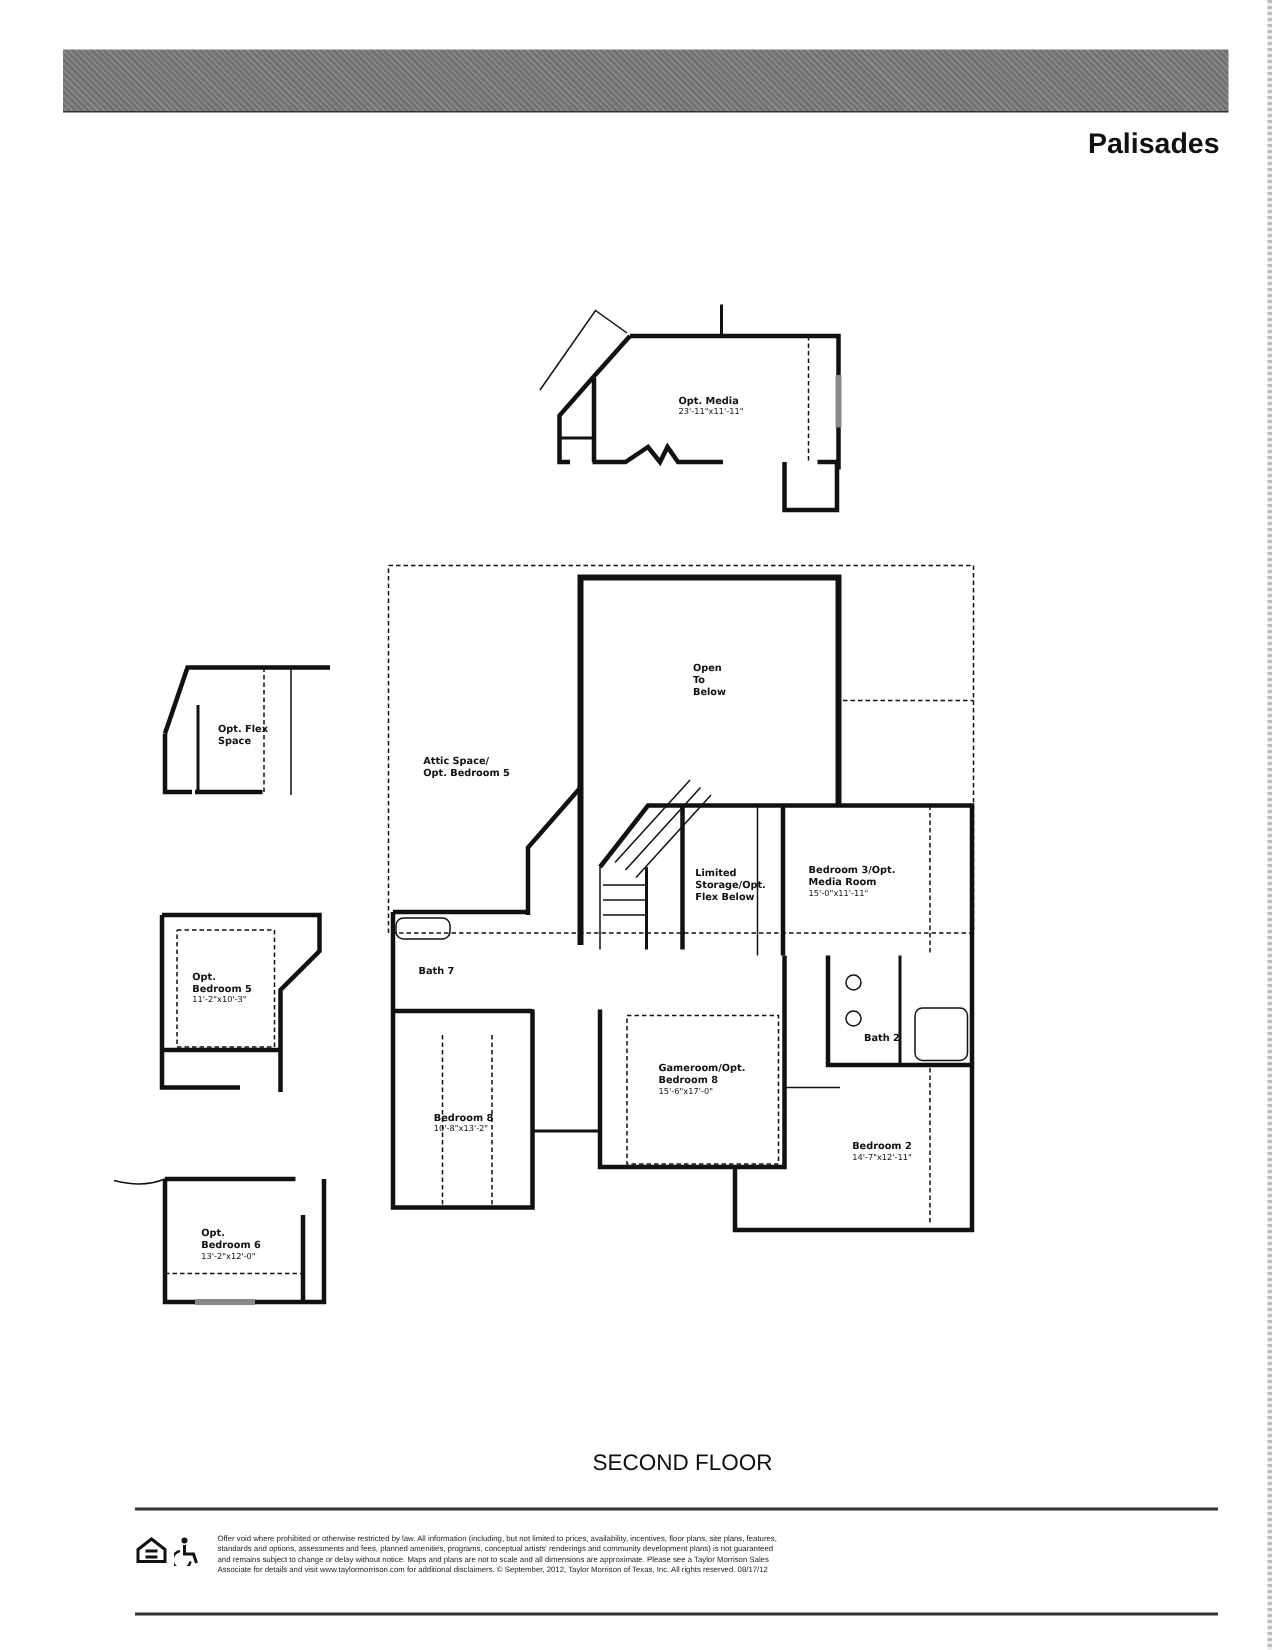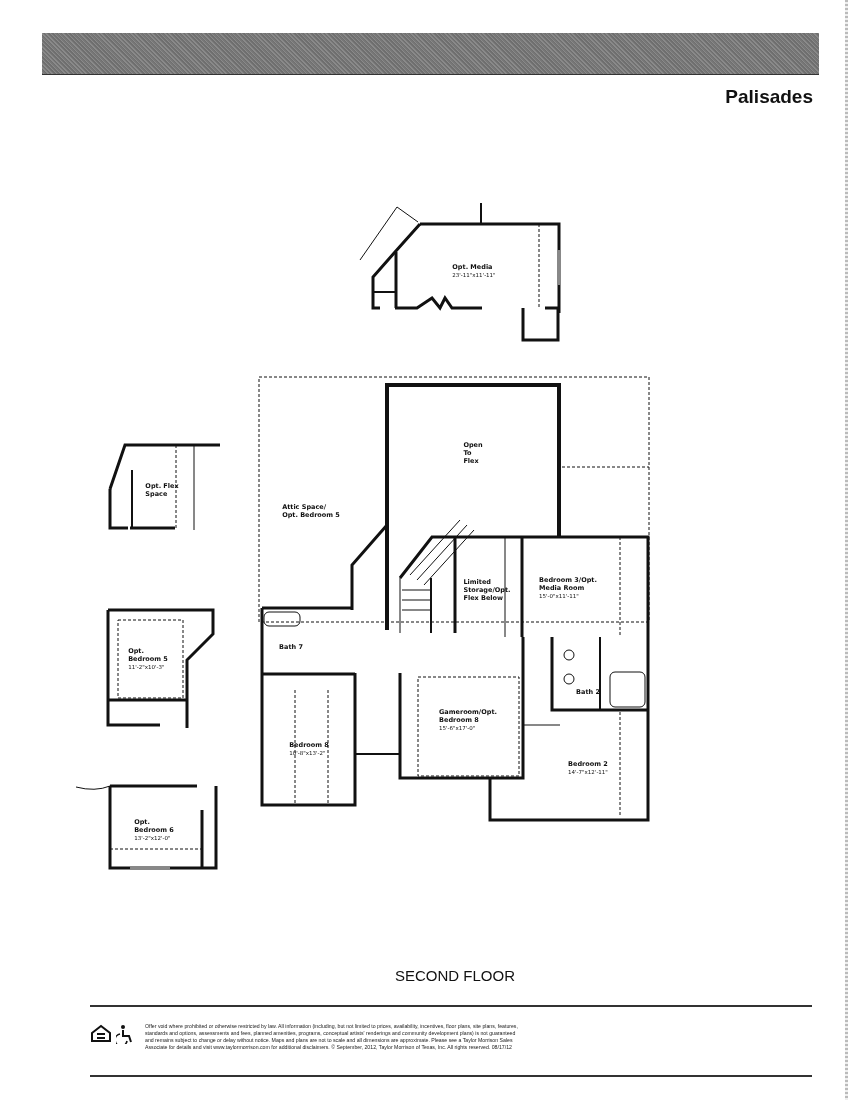--- a/index.html
+++ b/index.html
@@ -99,21 +99,21 @@
     <polyline points="110,786 110,868 216,868 216,786"></polyline>
     <polyline points="202,810 202,868"></polyline>
     <line x1="110" y1="849" x2="202" y2="849" stroke-width="1" stroke-dasharray="3,2"></line>
     <line x1="130" y1="868" x2="170" y2="868" stroke="#888" stroke-width="4"></line>
     <path d="M76,787 Q95,792 110,786" stroke-width="1"></path>
   </g>
 </svg>
 
 <div class="lbl" style="left:473px;top:441px;white-space:pre">Open
 To
-Flex</div>
+Below</div>
 <div class="lbl" style="left:311px;top:503px;white-space:pre">Attic Space/
 Opt. Bedroom 5</div>
 <div class="lbl" style="left:487px;top:578px;white-space:pre">Limited
 Storage/Opt.
 Flex Below</div>
 <div class="lbl" style="left:568px;top:576px"><span style="white-space:pre">Bedroom 3/Opt.
 Media Room</span><span class="dim">15'-0"x11'-11"</span></div>
 <div class="lbl" style="left:291px;top:643px">Bath 7</div>
 <div class="lbl" style="left:588px;top:688px">Bath 2</div>
 <div class="lbl" style="left:468px;top:708px"><span style="white-space:pre">Gameroom/Opt.

